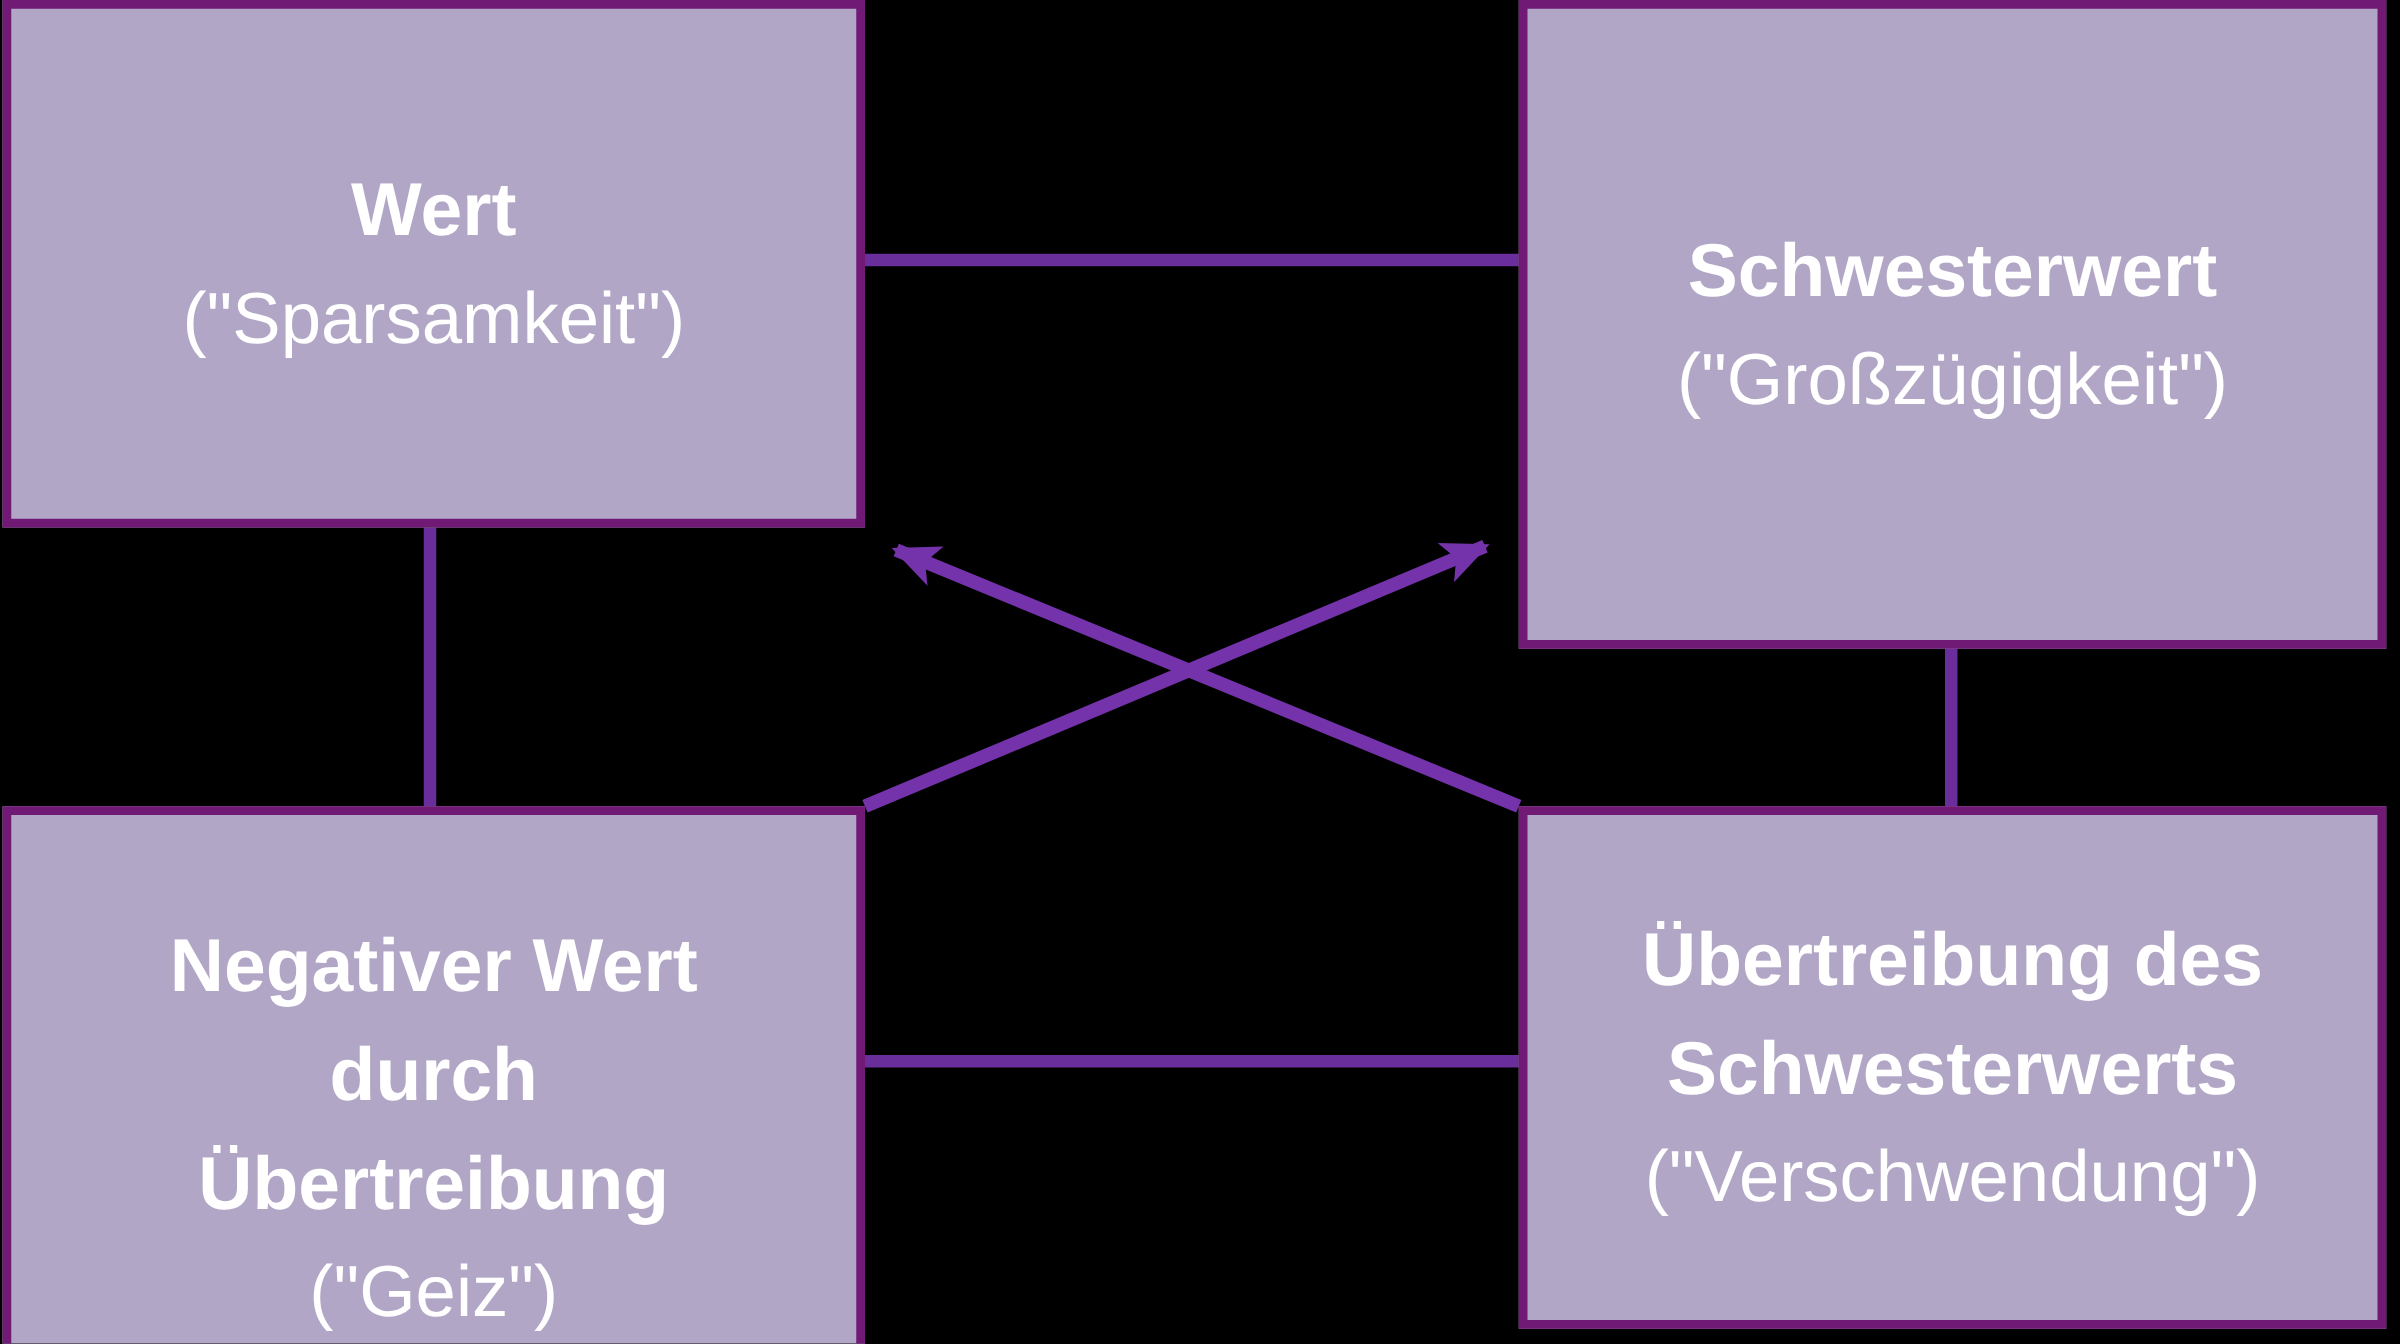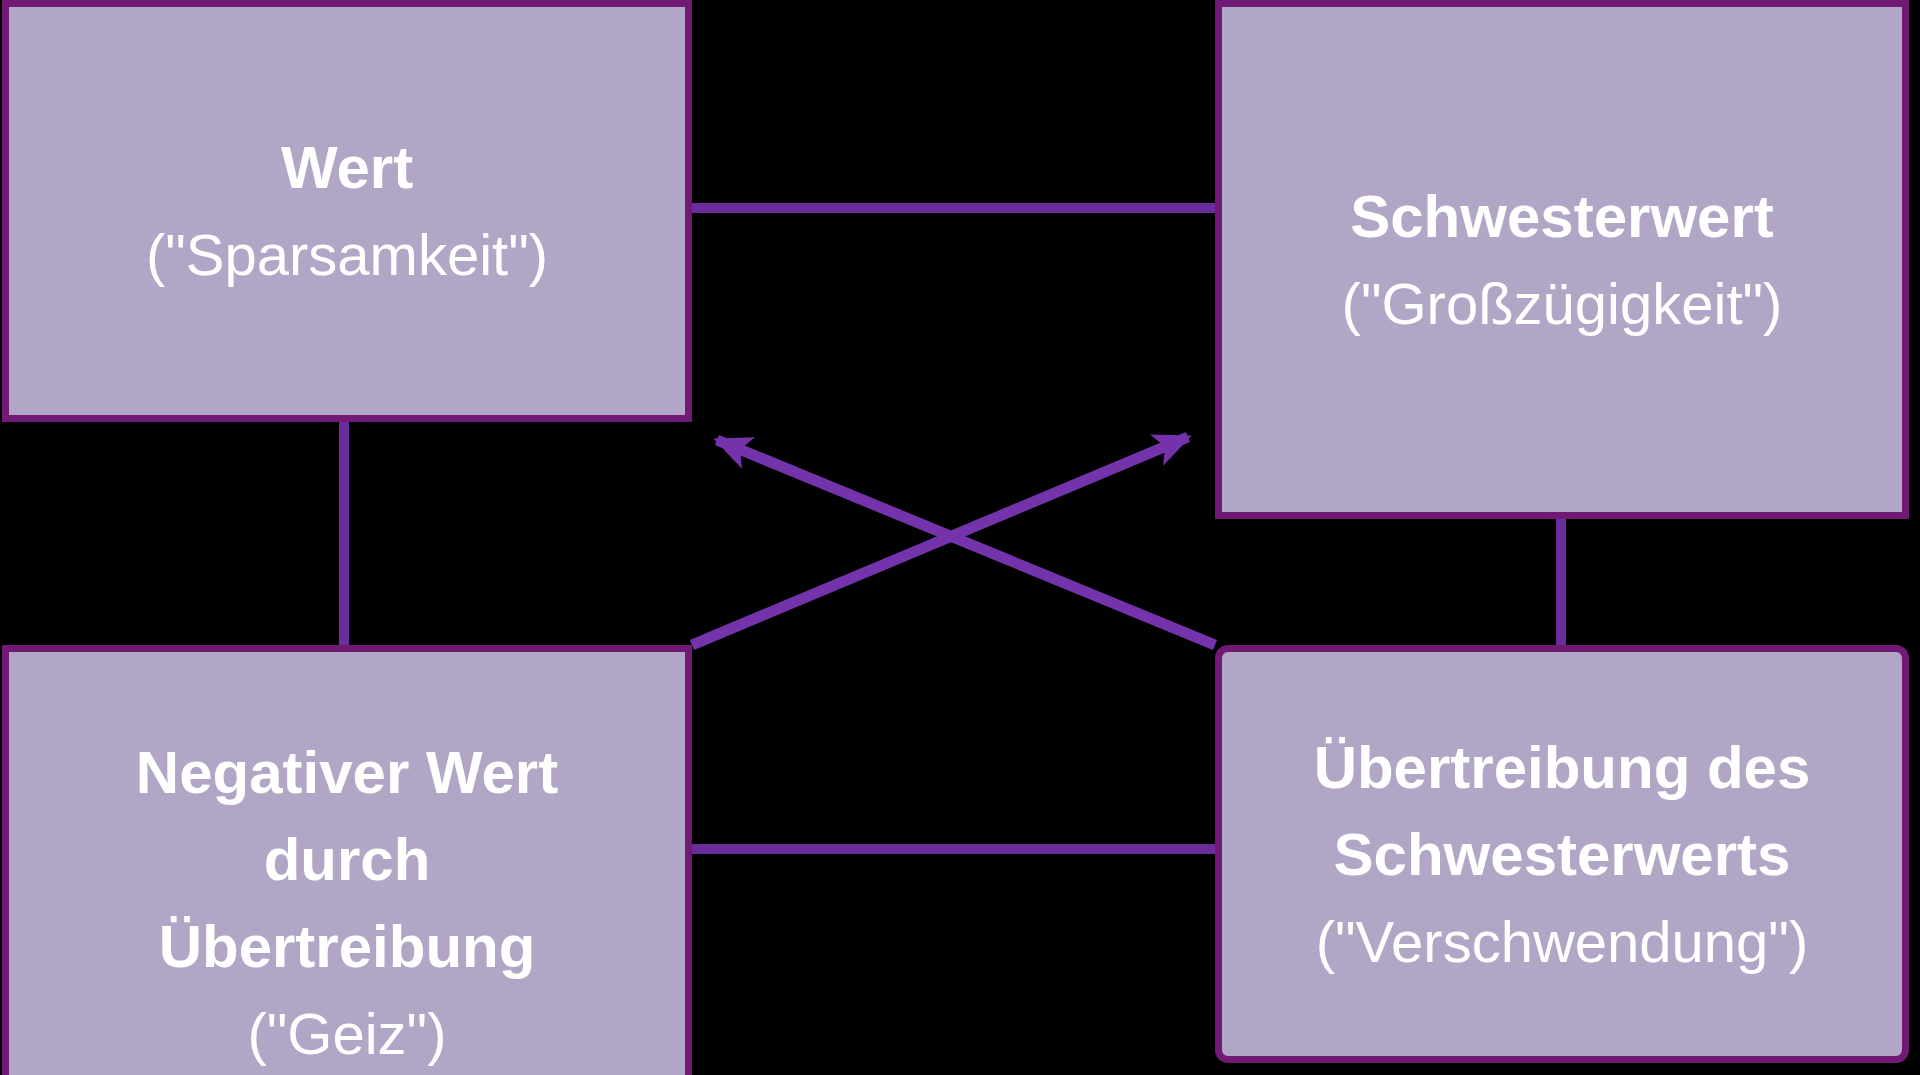--- a/index.html
+++ b/index.html
@@ -35,21 +35,21 @@
   }
   .vbox .subtitle {
     font-weight: 400;
     font-size: 58px;
     line-height: 87px;
     white-space: pre-line;
   }
   .box-tl { left: 2px;    top: 0px;   width: 690px; height: 422px; }
   .box-tr { left: 1215px; top: 0px;   width: 694px; height: 519px; }
   .box-bl { left: 2px;    top: 645px; width: 690px; height: 516px; }
-  .box-br { left: 1215px; top: 645px; width: 694px; height: 418px; border-radius: 13px; }
+  .box-br { left: 1215px; top: 645px; width: 694px; height: 418px; }
 
   .connector {
     position: absolute;
     background: #6a2d9c;
   }
   .conn-top    { left: 692px;  top: 203px; width: 523px; height: 10px; }
   .conn-bottom { left: 692px;  top: 844px; width: 523px; height: 10px; }
   .conn-left   { left: 339px;  top: 422px; width: 10px;  height: 223px; }
   .conn-right  { left: 1556px; top: 422px; width: 10px;  height: 223px; }
 

